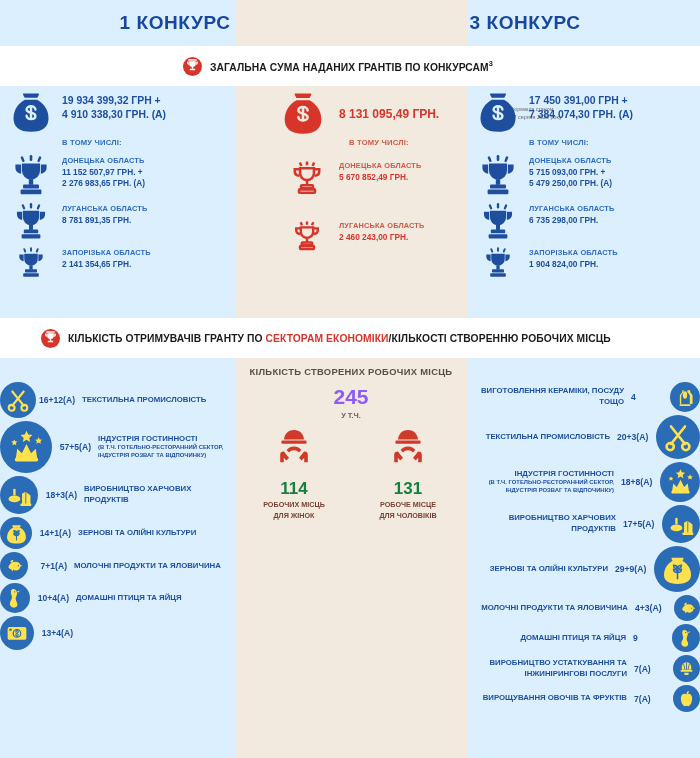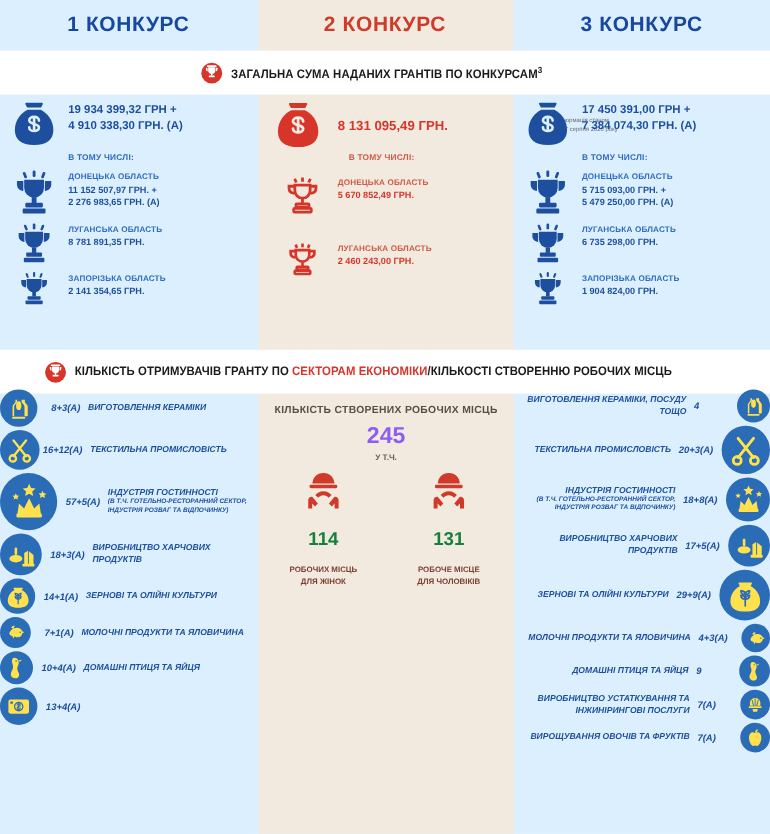--- a/index.html
+++ b/index.html
@@ -49,21 +49,21 @@
   .note {
     position: absolute; left: 497px; top: 58px;
     border-left: 1px solid #bbb; padding-left: 5px;
     font-size: 5.4px; color: #6b6b6b; line-height: 1.55; white-space: nowrap;
   }
   .note .sup { font-size: 4.4px; vertical-align: super; }
 
   
   .fin { position: absolute; top: 92px; height: 222px; }
   .fin-left  { left: 0;     width: 235px; }
-  .fin-mid   { left: 235px; width: 264px; }
+  .fin-mid   { left: 235px; width: 264px; padding-left: 32px; }
   .fin-right { left: 467px; width: 233px; }
 
   .fin-row { display: flex; align-items: flex-start; margin-bottom: 4px; }
   .fin-icon { flex: 0 0 auto; display: flex; align-items: flex-start; justify-content: center; }
   .fin-text { padding-top: 2px; }
   .fin-amount { font-size: 10.4px; font-weight: bold; line-height: 1.35; white-space: nowrap; }
   .fin-sub-label { font-size: 7.4px; font-weight: bold; letter-spacing: 0.15px; line-height: 1.45; white-space: nowrap; }
   .fin-sub-amount { font-size: 8.3px; font-weight: bold; line-height: 1.4; white-space: nowrap; }
   .incl { font-size: 7.6px; font-weight: bold; letter-spacing: .2px; margin: 3px 0 7px 0; }
 
@@ -77,21 +77,21 @@
   .fin-left .fin-icon  { width: 62px; }
   .fin-left .incl      { margin-left: 62px; }
   .fin-mid  .fin-icon  { width: 72px; }
   .fin-mid  .incl      { margin-left: 82px; }
   .fin-right .fin-text { width: 160px; }
   .fin-right .fin-icon { width: 62px; order: 0; }
   .fin-right .fin-row  { justify-content: flex-start; }
   .fin-right .incl     { margin-left: 62px; }
 
   
-  .sectors { position: absolute; top: 354px; font-style: italic; }
+  .sectors { position: absolute; top: 382px; }
   .sec-left  { left: 0; width: 235px; }
   .sec-right { left: 467px; width: 233px; }
 
   .sec-row { display: flex; align-items: center; margin-bottom: 3px; }
   .sec-left .sec-row  { justify-content: flex-start; }
   .sec-right .sec-row { justify-content: flex-end; }
 
   .circ {
     border-radius: 50%; background: #2a6cb5;
     display: flex; align-items: center; justify-content: center; flex: 0 0 auto;
@@ -108,37 +108,34 @@
   .sec-right .sec-label { text-align: right; }
 
   
   .jobs { position: absolute; left: 235px; top: 366px; width: 232px; text-align: center; }
   .jobs-title { font-size: 9.4px; font-weight: bold; color: #5a4f43; letter-spacing: .3px; }
   .jobs-total { font-size: 21px; font-weight: bold; color: #8b5cf6; margin-top: 9px; line-height: 1; }
   .jobs-incl  { font-size: 7.4px; font-weight: bold; color: #6b5f52; margin-top: 4px; }
   .jobs-split { display: flex; justify-content: center; gap: 28px; margin-top: 8px; }
   .job-col { width: 86px; }
   .job-num { font-size: 17px; font-weight: bold; color: #15803d; line-height: 1; margin-top: 4px; }
-  .job-cap { font-size: 7.2px; font-weight: bold; color: #7a3f33; line-height: 1.5; margin-top: 15px; text-align: center; }
+  .job-cap { font-size: 7.2px; font-weight: bold; color: #7a3f33; line-height: 1.5; margin-top: 3px; text-align: center; }
 </style>
 </head>
 <body>
 
 <div class="page">
 
   <div class="stripe stripe-left"></div>
   <div class="stripe stripe-mid"></div>
   <div class="stripe stripe-right"></div>
 
   <div class="titles">
     <div class="title-cell">
       <span class="txt t-blue">1 КОНКУРС</span>
-    </div>
-    <div class="title-cell">
-      <span class="txt t-red">2 КОНКУРС</span>
     </div>
     <div class="title-cell">
       <span class="txt t-blue">3 КОНКУРС</span>
     </div>
   </div>
 
   <div class="banner banner-1">
     <div class="banner-inner">
       <span class="emblem">
         <svg width="13" height="14" viewBox="0 0 13 14">
@@ -398,32 +395,20 @@
           </svg>
       </span>
       <span class="banner-title"><span>КІЛЬКІСТЬ ОТРИМУВАЧІВ ГРАНТУ ПО </span><span class="hl-red">СЕКТОРАМ ЕКОНОМІКИ</span><span>/КІЛЬКОСТІ СТВОРЕННЮ РОБОЧИХ МІСЦЬ</span></span>
     </div>
   </div>
 
   <div class="stripe-bottom-tint"></div>
   <div class="stripe-bottom-mid"></div>
 
   <div class="sectors sec-left" id="sectors-left">
-      <div class="sec-row">
-        <div class="circ" style="width: 34px; height: 34px;">
-          <svg width="24" height="24" viewBox="0 0 32 32">
-            <path d="M9 6h5v3l-2.5 3a4 4 0 0 0-1 2.6V26H9.5a1 1 0 0 1-1-1V14.6a4 4 0 0 1 1-2.6L12 9V6z" fill="#ffe14d"></path>
-       <ellipse cx="16" cy="13" rx="3.2" ry="5.4" fill="#ffe14d"></ellipse>
-       <path d="M18.5 6h5v3l2.5 3a4 4 0 0 1 1 2.6V25a1 1 0 0 1-1 1H23V14.6a4 4 0 0 0-1-2.6L19.5 9V6z" fill="#ffe14d"></path>
-       <rect x="8" y="26.6" width="16" height="2.4" rx="1" fill="#ffe14d"></rect>
-          </svg>
-        </div>
-        <div class="sec-count">8+3(А)</div>
-        <div class="sec-label" style="max-width: 150px;">ВИГОТОВЛЕННЯ КЕРАМІКИ</div>
-      </div>
       <div class="sec-row">
         <div class="circ" style="width: 36px; height: 36px;">
           <svg width="26" height="26" viewBox="0 0 32 32">
             <g stroke="#ffe14d" stroke-width="2.6" fill="none" stroke-linecap="round">
          <path d="M9 5.5L23 23M23 5.5L9 23"></path>
        </g>
        <circle cx="8.2" cy="25.6" r="3.6" fill="none" stroke="#ffe14d" stroke-width="2.6"></circle>
        <circle cx="23.8" cy="25.6" r="3.6" fill="none" stroke="#ffe14d" stroke-width="2.6"></circle>
           </svg>
         </div>

